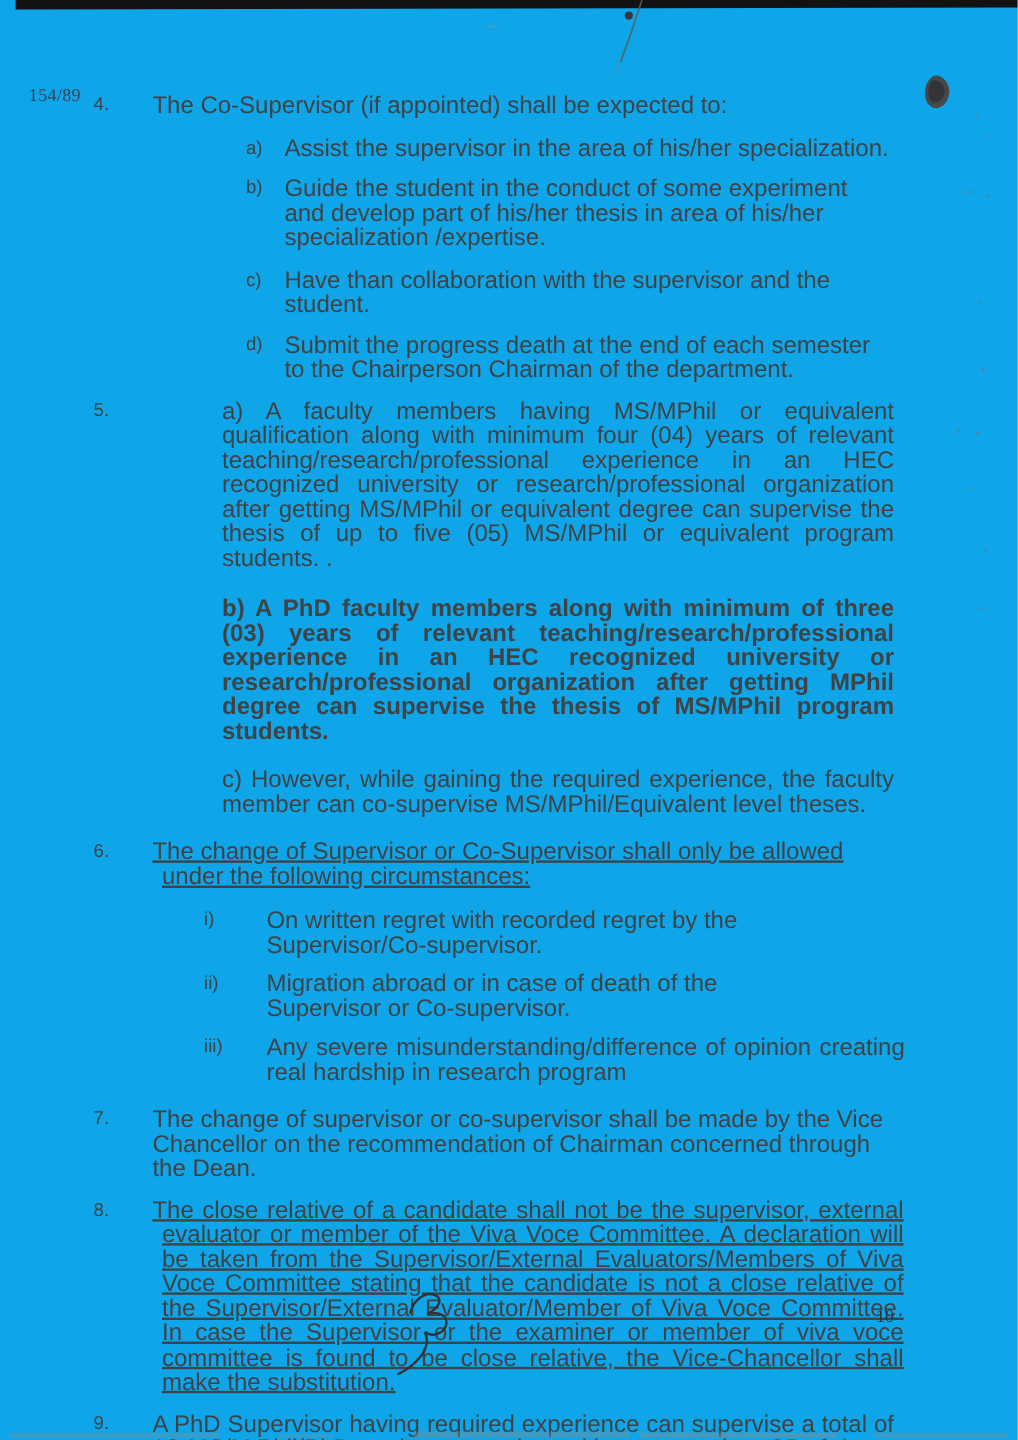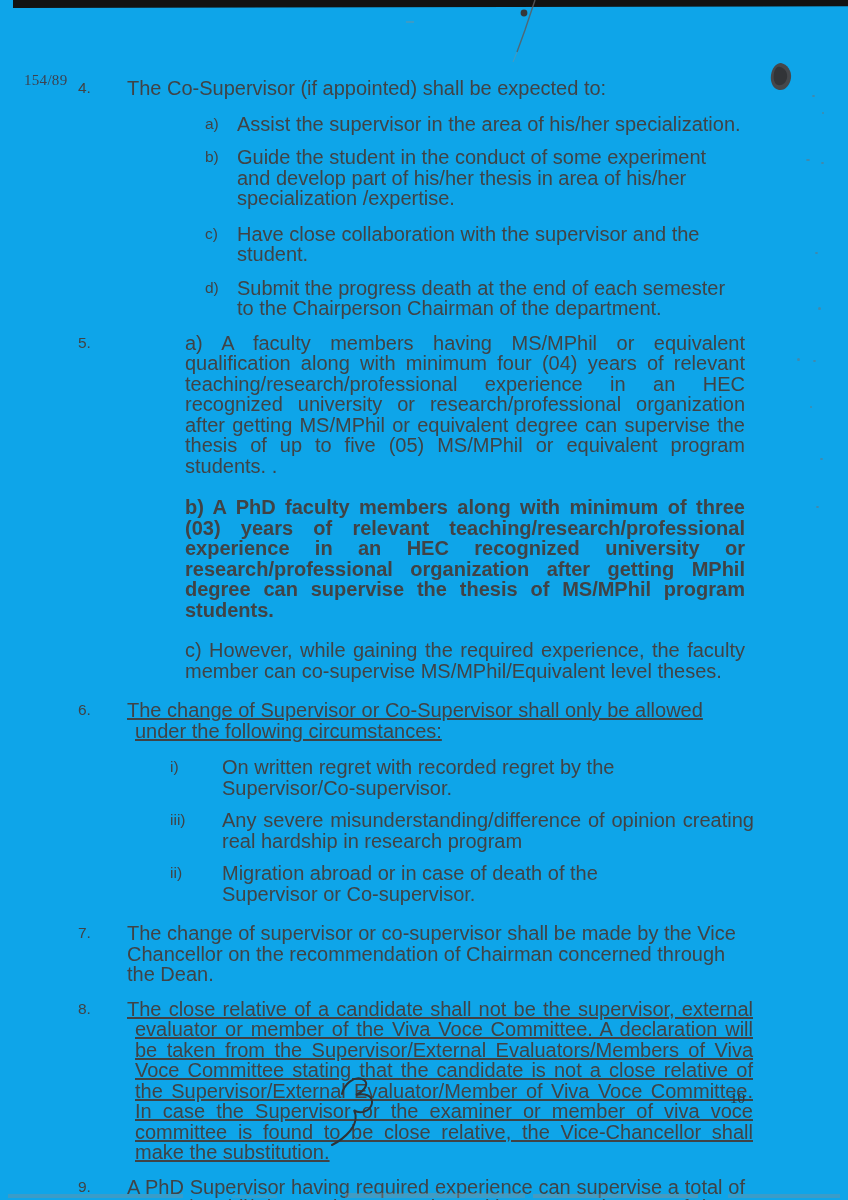--- a/index.html
+++ b/index.html
@@ -92,21 +92,21 @@
       <div class="alpha-item" style="margin-top:15px;">
         <span class="alpha-marker">a)</span>
         <div class="txt alpha-text">Assist the supervisor in the area of his/her specialization.</div>
       </div>
       <div class="alpha-item">
         <span class="alpha-marker">b)</span>
         <div class="txt alpha-text">Guide the student in the conduct of some experiment and develop part of his/her thesis in area of his/her specialization /expertise.</div>
       </div>
       <div class="alpha-item" style="margin-top:15px;">
         <span class="alpha-marker">c)</span>
-        <div class="txt alpha-text">Have close collaboration with the supervisor and the student.</div>
+        <div class="txt alpha-text">Have than collaboration with the supervisor and the student.</div>
       </div>
       <div class="alpha-item">
         <span class="alpha-marker">d)</span>
         <div class="txt alpha-text">Submit the progress death at the end of each semester to the Chairperson Chairman of the department.</div>
       </div>
     </div>
 
     <div class="item item-gap">
       <span class="num">5.</span>
       <div class="txt para justify" style="margin-top:0;">a) A faculty members having MS/MPhil or equivalent qualification along with minimum four (04) years of relevant teaching/research/professional experience in an HEC recognized university or research/professional organization after getting MS/MPhil or equivalent degree can supervise the thesis of up to five (05) MS/MPhil or equivalent program students. .</div>
@@ -115,26 +115,26 @@
     </div>
 
     <div class="item item-gap-lg">
       <span class="num">6.</span>
       <div class="txt main-text hang8">The change of Supervisor or Co-Supervisor shall only be allowed under the following circumstances:</div>
       <div class="roman-item" style="margin-top:16px;">
         <span class="roman-marker">i)</span>
         <div class="txt roman-text">On written regret with recorded regret by the Supervisor/Co-supervisor.</div>
       </div>
       <div class="roman-item">
+        <span class="roman-marker">ii)</span>
+        <div class="txt roman-text">Migration abroad or in case of death of the Supervisor or Co-supervisor.</div>
+      </div>
+      <div class="roman-item">
         <span class="roman-marker">iii)</span>
         <div class="txt roman-text-wide justify">Any severe misunderstanding/difference of opinion creating real hardship in research program</div>
-      </div>
-      <div class="roman-item">
-        <span class="roman-marker">ii)</span>
-        <div class="txt roman-text">Migration abroad or in case of death of the Supervisor or Co-supervisor.</div>
       </div>
     </div>
 
     <div class="item item-gap-lg">
       <span class="num">7.</span>
       <div class="txt main-text">The change of supervisor or co-supervisor shall be made by the Vice Chancellor on the recommendation of Chairman concerned through the Dean.</div>
     </div>
 
     <div class="item item-gap">
       <span class="num">8.</span>

